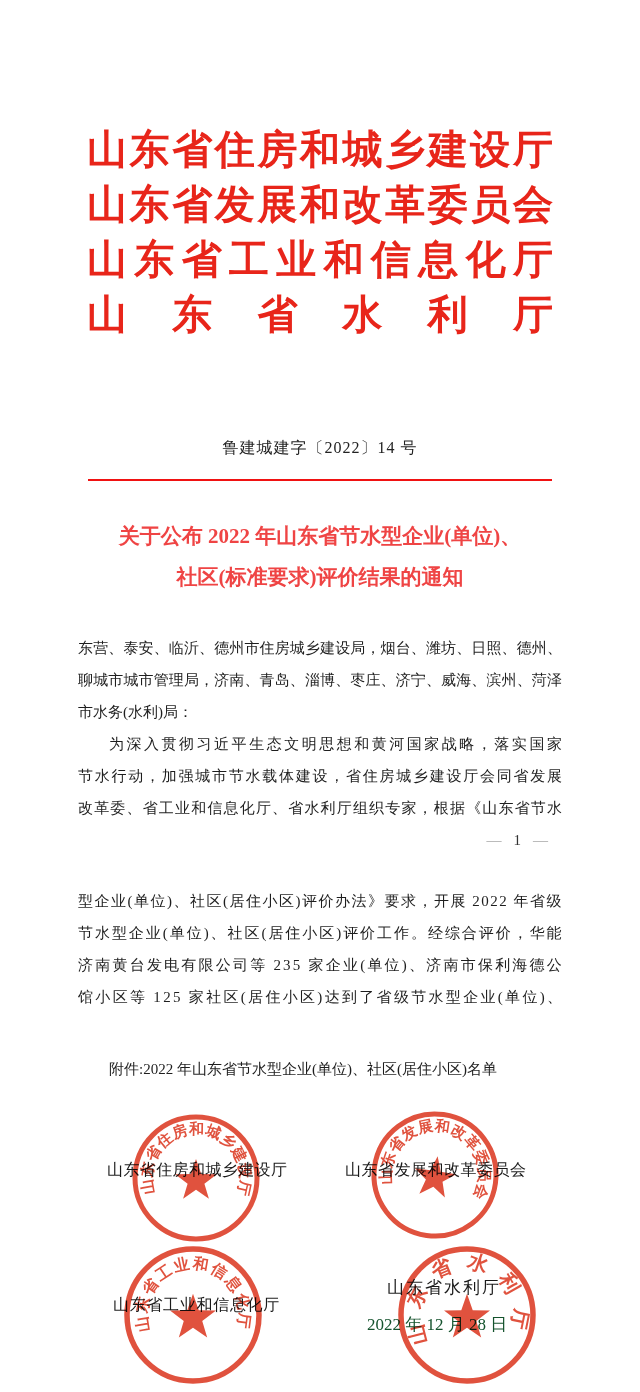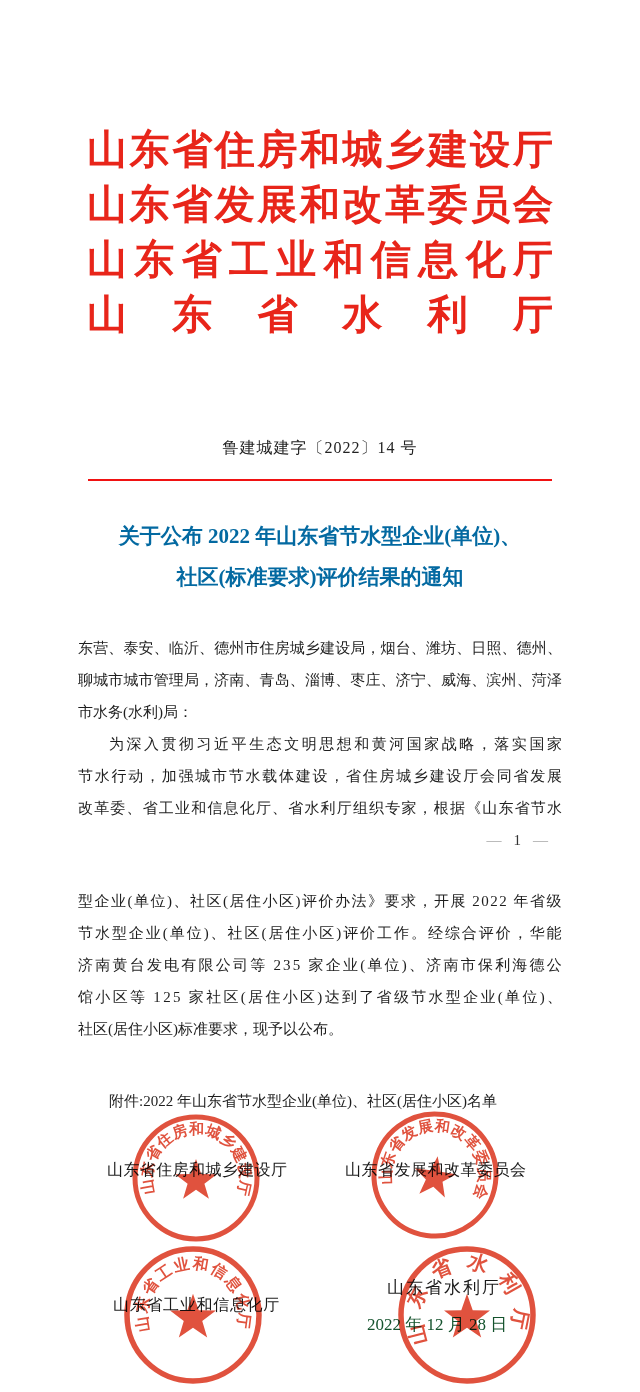--- a/index.html
+++ b/index.html
@@ -16,21 +16,21 @@
   .gov-header{ padding-top:122px; width:466px; margin:0 auto; }
   .gov-line{
     display:flex; justify-content:space-between; align-items:center;
     height:55px; font-size:40px; font-weight:bold; color:var(--header_red);
     white-space:nowrap;
   }
   
   .doc-number{ margin-top:91px; text-align:center; font-size:16px; line-height:30px; color:#222; letter-spacing:1px;}
   .red-rule{ width:464px; height:2px; margin:16px auto 0; background:var(--rule_red); }
   
-  .title{ margin:35px 0 0; font-weight:bold; color:#0369a1; }
+  .title{ margin:35px 0 0; font-weight:bold; color:#ef4444; }
   .title-line{ text-align:center; font-size:21px; line-height:41px; }
   
   .body{ width:484px; margin:34px auto 0; font-size:15px; color:var(--text); }
   .bline{ height:32px; line-height:32px; white-space:nowrap; }
   .bline.spread{ display:flex; justify-content:space-between; align-items:center; }
   .bline.indent{ padding-left:31px; }
   .page-num{ height:32px; line-height:32px; text-align:right; padding-right:14px; font-size:15px; }
   .page-num .dash{ color:var(--dash_gray); }
   .page-num .num{ color:#333; margin:0 12px; }
   .para2{ margin-top:29px; }
@@ -418,21 +418,20 @@
           <span>水</span>
           <span>型</span>
           <span>企</span>
           <span>业</span>
           <span>(</span>
           <span>单</span>
           <span>位</span>
           <span>)</span>
           <span>、</span>
         </div>
-      <div class="bline">社区(居住小区)标准要求，现予以公布。</div>
     </div>
 
     <div class="bline indent attachment">附件:2022 年山东省节水型企业(单位)、社区(居住小区)名单</div>
   </div>
 
   <div class="signature-area">
 
     <div class="sig-label l1">山东省住房和城乡建设厅</div>
     <div class="sig-label l2">山东省发展和改革委员会</div>
     <div class="sig-label l3">山东省工业和信息化厅</div>

